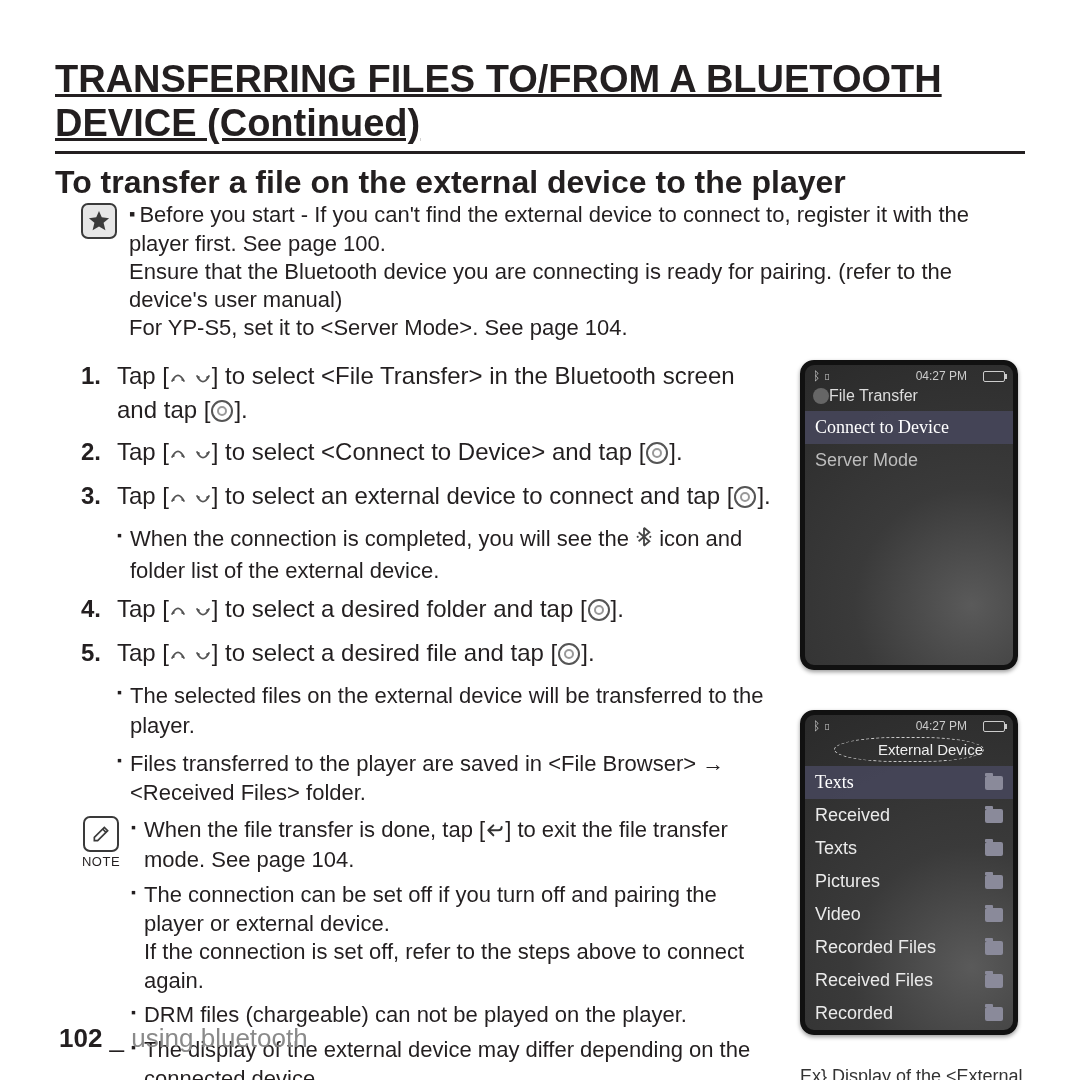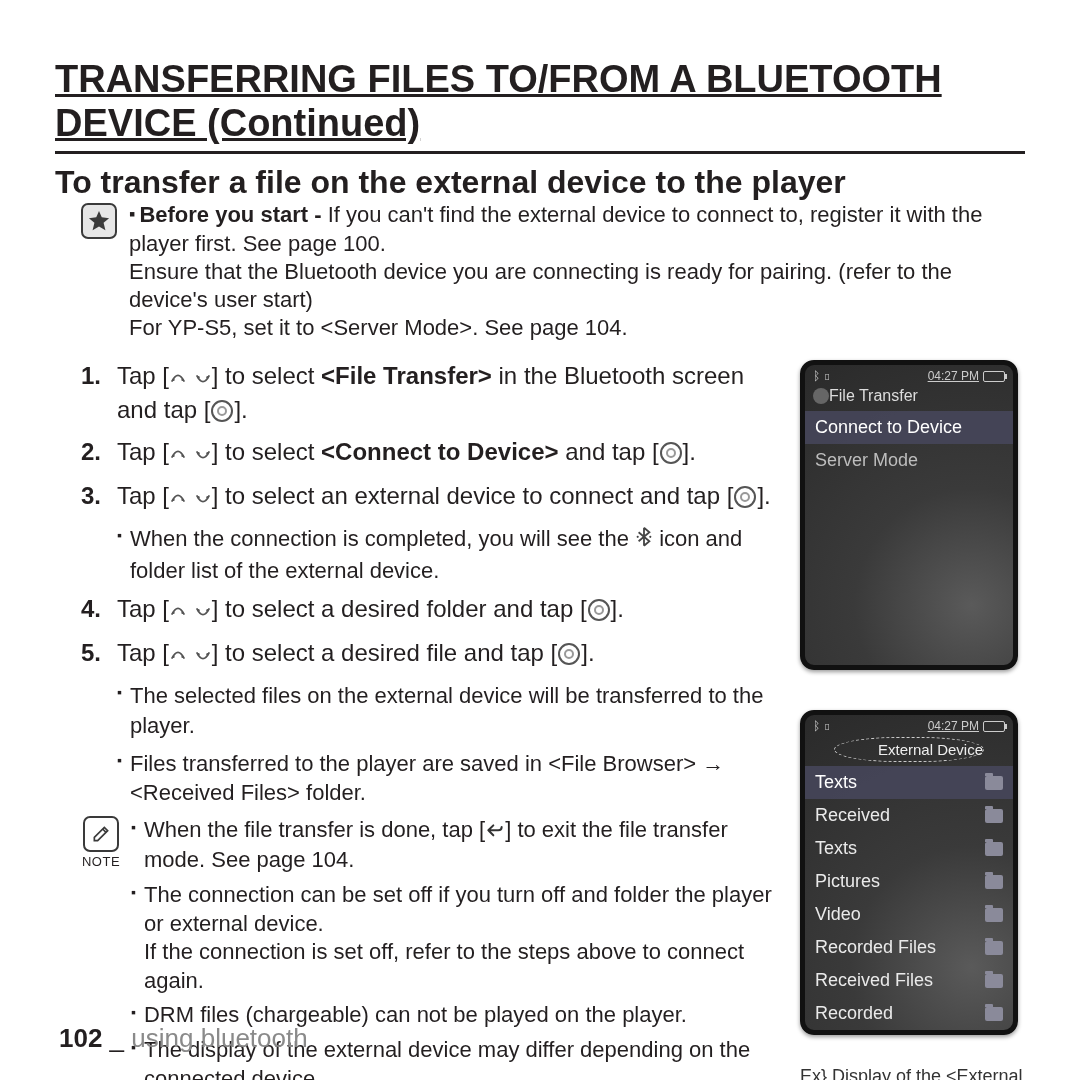--- a/index.html
+++ b/index.html
@@ -35,21 +35,21 @@
     width: 36px; height: 36px;
     border: 2px solid #3a3a3a; border-radius: 7px;
     background: #e6e6e6;
     display: flex; align-items: center; justify-content: center;
     flex-shrink: 0;
     margin-top: 2px;
   }
   .star-box svg { width: 22px; height: 22px; fill: #3a3a3a; }
   .note-text { font-size: 22px; line-height: 1.28; }
   .note-text .black-sq { font-size: 18px; vertical-align: 2px; margin-right: 4px;}
-  .bold { font-weight: bold; }
+  .bold { font-weight: normal; }
 
   
   .steps { margin-left: 26px; font-size: 24px; line-height: 1.35; }
   .step { margin-bottom: 10px; display: flex; gap: 10px; }
   .step .num { font-weight: bold; width: 26px; flex-shrink:0; }
   .step .body { flex: 1; }
   .sub-bullet { font-size: 22px; margin: 4px 0 8px 36px; display:flex; gap:8px; }
   .sub-bullet .sq { font-size: 14px; line-height: 22px; }
 
   
@@ -90,34 +90,34 @@
     background: radial-gradient(circle at 80% 80%, #5a5a5a 0%, #3a3a3a 40%, #2a2a2a 100%);
     color:#eaeaea; font-size:18px;
     box-shadow: 0 2px 4px rgba(0,0,0,.4);
     margin-bottom: 30px;
     position: relative;
   }
   .dev-status {
     display:flex; justify-content:space-between; align-items:center;
     padding:4px 8px 2px 8px; font-size:12px; color:#ccc;
   }
-  .dev-status .right { display:flex; align-items:center; gap:4px;text-decoration:underline; }
+  .dev-status .right { display:flex; align-items:center; gap:16px; }
   .batt { width:22px; height:11px; border:1px solid #ccc; border-radius:2px; position:relative;}
   .batt::after{content:"";position:absolute;right:-3px;top:2px;width:2px;height:5px;background:#ccc;}
   .batt .fill{height:100%;width:80%;background:#ccc;}
   .dev-header {
     display:flex; align-items:center; padding:2px 8px 6px 8px;
     font-size:16px; color:#ddd;
   }
   .dev-header .hicon { width:16px;height:16px;border-radius:50%;background:#666;display:inline-block;}
   .dev-row {
     padding:6px 10px; font-size:18px;
     display:flex; justify-content:space-between; align-items:center;
   }
-  .dev-row.selected { background: rgba(70,70,90,.9); color:#fff; }
+  .dev-row.selected { background: rgba(70,70,90,.9); color:#fff;font-family:Liberation Serif, serif; }
   .dev-row .folder { width:18px;height:14px; background:#8a8a9a; border-radius:2px; position:relative;}
   .dev-row .folder::before{content:"";position:absolute;top:-3px;left:0;width:8px;height:3px;background:#8a8a9a;border-radius:1px 1px 0 0;}
   .device.tall { height: 310px; }
   .dev-circle-badge {
     margin: 2px auto 4px auto;
     border:1px dashed #ccc; border-radius: 50% / 60%;
     width: 150px; padding:3px 0;
     text-align:right; font-size:15px; color:#eee;
   }
   .caption { font-size:18px; color:#333; line-height:1.25; margin-top:6px;}
@@ -137,21 +137,21 @@
 <h2 class="subtitle">To transfer a file on the external device to the player</h2>
 
 <div class="note-block">
   <div class="star-box">
     <svg viewBox="0 0 24 24">
         <polygon points="12,1 15,8 23,9 17,14 19,22 12,18 5,22 7,14 1,9 9,8"></polygon>
       </svg>
   </div>
   <div class="note-text">
     <div><span class="black-sq">▪</span><span class="bold">Before you start -</span><span> If you can't find the external device to connect to, register it with the player first. See page 100.</span></div>
-    <div>Ensure that the Bluetooth device you are connecting is ready for pairing. (refer to the device's user start)</div>
+    <div>Ensure that the Bluetooth device you are connecting is ready for pairing. (refer to the device's user manual)</div>
     <div>For YP-S5, set it to &lt;Server Mode&gt;. See page 104.</div>
   </div>
 </div>
 
 <div class="content-row">
   <div class="left-col">
 
     <div class="steps">
 
       <div class="step">
@@ -258,21 +258,21 @@
       </div>
       <div class="note2-text">
         <div class="item">
             <span class="sq">▪</span>
             <span><span>When the file transfer is done, tap [</span><span class="back-icon"><svg viewBox="0 0 24 20">
                   <path d="M10 4 L4 10 L10 16 M4 10 L16 10 Q20 10 20 6" fill="none" stroke="#333" stroke-width="2.4" stroke-linecap="round" stroke-linejoin="round"></path>
                 </svg></span><span>] to exit the file transfer mode. See page 104.</span></span>
           </div>
         <div class="item">
             <span class="sq">▪</span>
-            <span><span>The connection can be set off if you turn off and folder the player or external device.</span><br><span>If the connection is set off, refer to the steps above to connect again.</span></span>
+            <span><span>The connection can be set off if you turn off and pairing the player or external device.</span><br><span>If the connection is set off, refer to the steps above to connect again.</span></span>
           </div>
         <div class="item">
             <span class="sq">▪</span>
             <span>DRM files (chargeable) can not be played on the player.</span>
           </div>
         <div class="item">
             <span class="sq">▪</span>
             <span>The display of the external device may differ depending on the connected device.</span>
           </div>
       </div>

